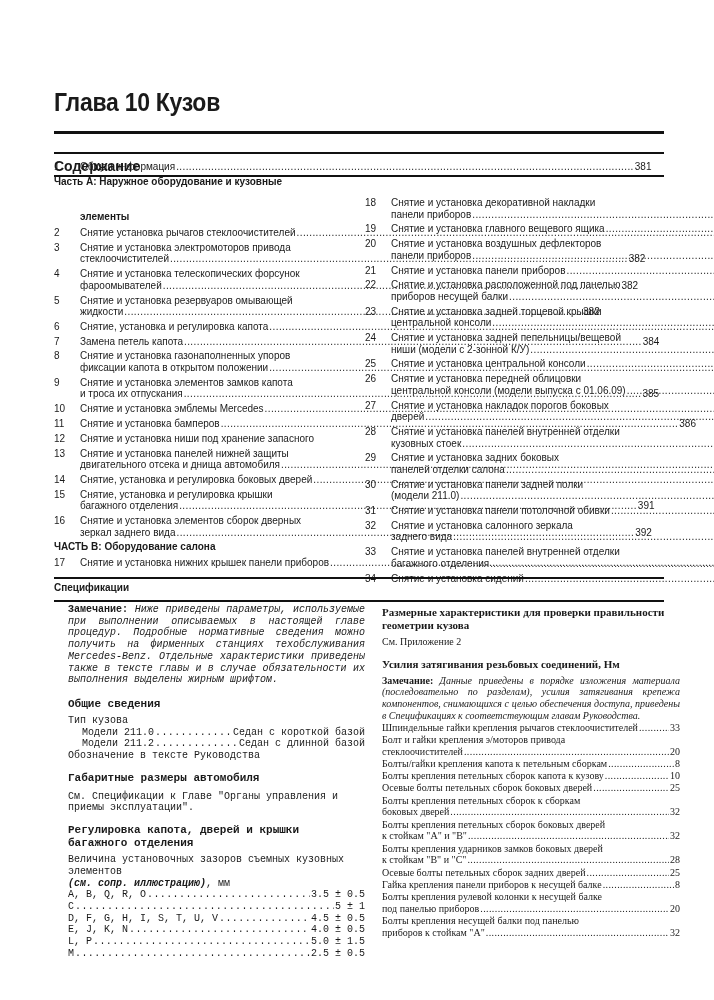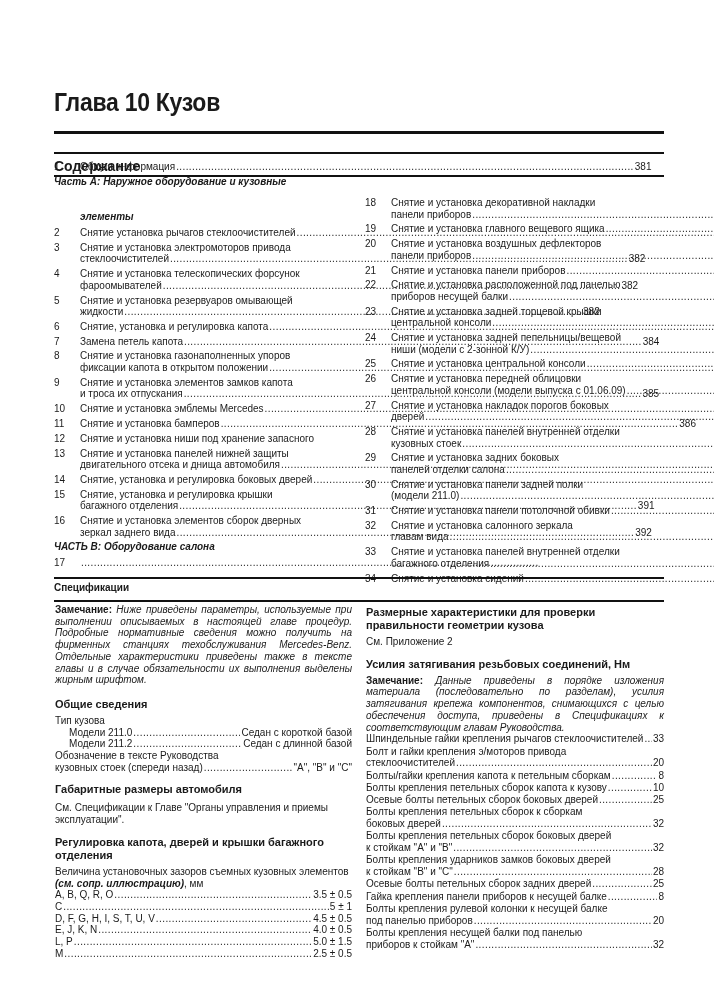--- a/index.html
+++ b/index.html
@@ -15,24 +15,24 @@
   .toc-left { left:0; top:162px; width:292px; }
   .toc-right { left:311px; top:162px; width:298px; }
   .toc-item { display:flex; margin-bottom:3.2px; }
   .toc-num { width:26px; flex:none; }
   .toc-text { flex:1; position:relative; }
   .leader { display:flex; align-items:baseline; }
   .leader .t { white-space:nowrap; }
   .leader .dots { flex:1; overflow:hidden; white-space:nowrap; margin:0 1px; }
   .leader .dots::after { content:"................................................................................................................................................"; letter-spacing:0.4px; }
   .leader .p { white-space:nowrap; }
-  .part-head { font-weight:bold; margin:1px 0 4px 0;font-style:italic; }
+  .part-head { font-weight:bold; margin:1px 0 4px 0; }
   .part-head .indent { padding-left:26px; display:block;margin-top:24px; }
-  .spec-left { left:1px; top:604px; width:297px; font-size:10px; line-height:11.7px; }
-  .spec-right { left:312px; top:604px; width:298px; font-size:10px; line-height:11.7px; }
+  .spec-left { left:14px; top:604px; width:297px; font-size:10px; line-height:11.7px;font-family:Liberation Mono, monospace; }
+  .spec-right { left:328px; top:604px; width:298px; font-size:10px; line-height:11.7px;font-family:Liberation Serif, serif; }
   .note { text-align:justify; }
   .note b { font-weight:bold; font-style:normal; }
   .note i { font-style:italic; }
   .sub-h { font-weight:bold; font-size:11px; line-height:13px; margin:10px 0 4px; }
   .sub-h.first { margin-top:2px; }
   .indent1 { padding-left:14px; }
   .row { margin-bottom:0.6px; }
 </style>
 </head>
 <body>
@@ -203,20 +203,21 @@
             <span class="dots"></span>
             <span class="p">392</span>
           </div>
         </div>
       </div>
       <div class="part-head"><span>ЧАСТЬ B: Оборудование салона</span></div>
       <div class="toc-item">
         <span class="toc-num">17</span>
         <div class="toc-text">
           <div class="leader">
+            <span class="t">Снятие и установка нижних крышек панели приборов</span>
             <span class="dots"></span>
           </div>
         </div>
       </div>
     </div>
   <div class="col toc-right" style="top:161px;margin-top:36px;" id="toc-right">
       <div class="toc-item">
         <span class="toc-num">18</span>
         <div class="toc-text">
           <div>Снятие и установка декоративной накладки</div>
@@ -350,21 +351,21 @@
             <span class="t">Снятие и установка панели потолочной обивки</span>
             <span class="dots"></span>
           </div>
         </div>
       </div>
       <div class="toc-item">
         <span class="toc-num">32</span>
         <div class="toc-text">
           <div>Снятие и установка салонного зеркала</div>
           <div class="leader">
-            <span class="t">главам вида</span>
+            <span class="t">заднего вида</span>
             <span class="dots"></span>
           </div>
         </div>
       </div>
       <div class="toc-item">
         <span class="toc-num">33</span>
         <div class="toc-text">
           <div>Снятие и установка панелей внутренней отделки</div>
           <div class="leader">
             <span class="t">багажного отделения</span>
@@ -400,25 +401,20 @@
           <span class="dots"></span>
           <span class="p">Седан с короткой базой</span>
         </div>
         <div class="leader indent1">
           <span class="t">Модели 211.2</span>
           <span class="dots"></span>
           <span class="p">Седан с длинной базой</span>
         </div>
       </div>
     <div>Обозначение в тексте Руководства</div>
-    <div class="leader">
-      <span class="t">кузовных стоек (спереди назад)</span>
-        <span class="dots"></span>
-        <span class="p">"А", "В" и "С"</span>
-    </div>
 
     <div class="sub-h">Габаритные размеры автомобиля</div>
     <div style="margin-top:6px;">См. Спецификации к Главе "Органы управления и приемы эксплуатации".</div>
 
     <div class="sub-h">Регулировка капота, дверей и крышки багажного отделения</div>
     <div>
       <span>Величина установочных зазоров съемных кузовных элементов</span><br>
       <b><i>(см. сопр. иллюстрацию)</i></b><span>, мм</span>
     </div>
     <div id="adj-rows">

